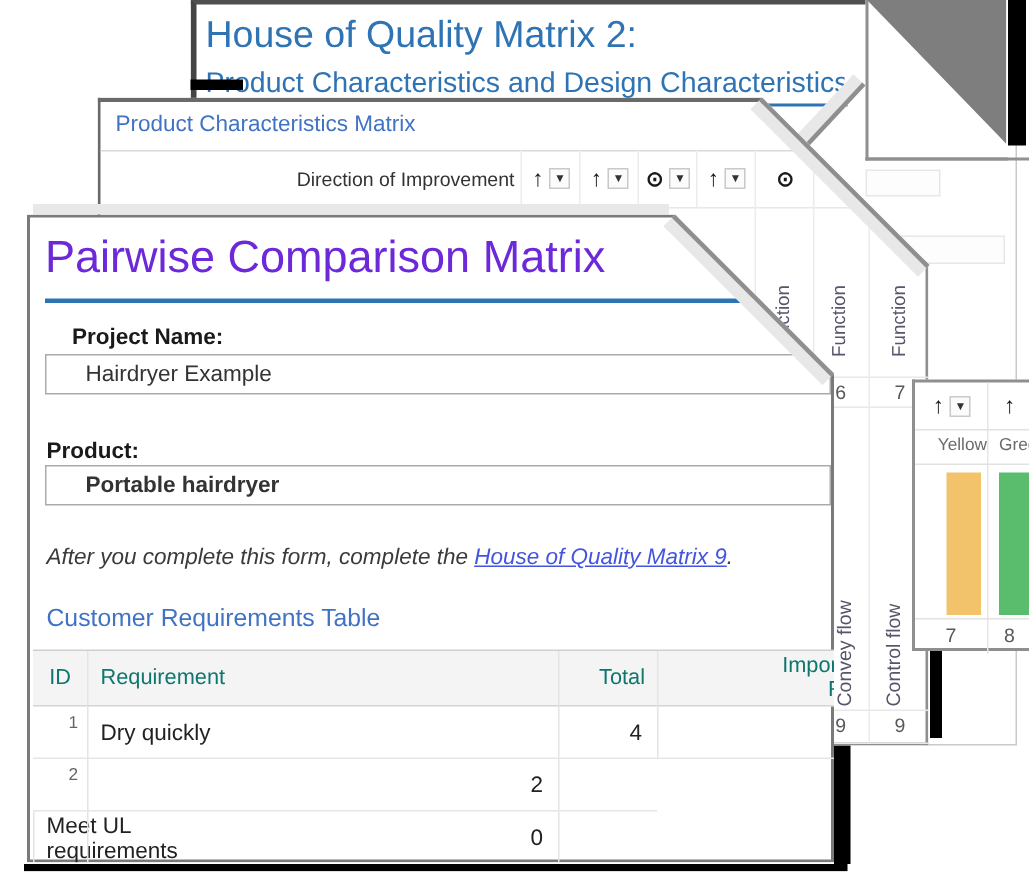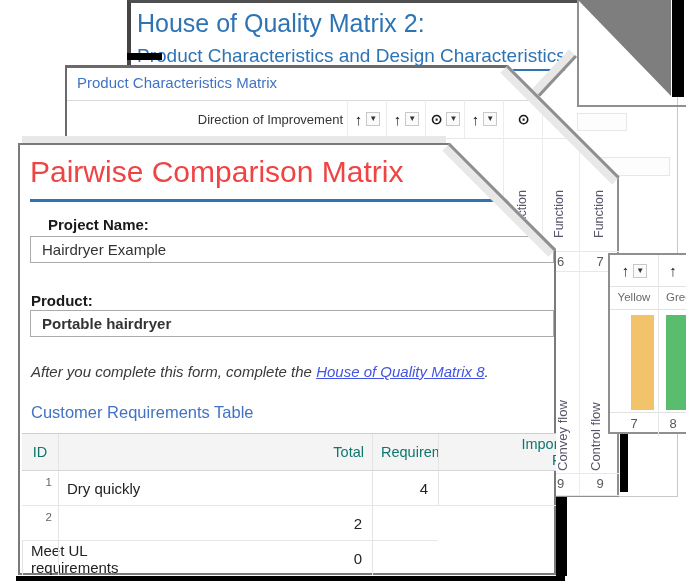--- a/index.html
+++ b/index.html
@@ -18,21 +18,21 @@
   .dircell { position:absolute; top:32px; width:39px; height:38px;
              display:flex; align-items:center; justify-content:center; gap:4px; }
   .uparrow { font-size:15px; font-weight:bold; color:#1A1A1A; line-height:1; }
   .targeticon { font-size:14px; font-weight:bold; color:#1A1A1A; line-height:1; }
   .caretbox { width:14px; height:14px; box-sizing:border-box; border:1px solid #C9C9C9;
               background:#FBFBFB; display:flex; align-items:center; justify-content:center; }
   .caretbox span { font-size:8px; color:#333; line-height:1; }
   .fieldlabel { position:absolute; font-size:15px; font-weight:bold; color:#1A1A1A; }
   .textinput { position:absolute; box-sizing:border-box; height:27px; width:524px;
                border:1px solid #ABABAB; background:#fff; font-family:"Liberation Sans",sans-serif;
-               font-size:15px; color:#333; padding:0 0 0 11px; }
+               font-size:15px; color:#333; padding:0 0 0 26px; }
   .num { position:absolute; font-size:13px; color:#595959; }
   
   .cr-table { position:absolute; left:2px; top:288px; display:grid;
               grid-template-columns:36px 314px 66px 164px;
               grid-template-rows:37px 35px 35px 35px;
               border-top:1px solid #CFCFCF; border-bottom:1px solid #CFCFCF; }
   .cr-table > div { box-sizing:border-box; }
   .th { background:#F4F4F4; border-bottom:1px solid #D5D5D5; font-size:14.5px; color:#0f766e;
         display:flex; align-items:center; }
   .td { border-bottom:1px solid #E6E6E6; display:flex; align-items:center; font-size:15px; color:#222; }
@@ -150,63 +150,63 @@
     <div class="dircell" style="left:1px; top:0; width:47px; height:31px;">
       <span class="uparrow">↑</span>
       <span class="caretbox">
           <span>▼</span>
         </span>
     </div>
     <div class="dircell" style="left:48px; top:0; width:30px; height:31px;">
       <span class="uparrow">↑</span>
     </div>
 
-    <div class="abs" style="left:0; top:36px; width:48px; text-align:center; font-size:11.5px; color:#6A6A6A;">Yellow</div>
+    <div class="abs" style="left:0; top:36px; width:48px; text-align:right; font-size:11.5px; color:#6A6A6A;">Yellow</div>
     <div class="abs" style="left:56px; top:36px; width:40px; font-size:11.5px; color:#6A6A6A; overflow:hidden; white-space:nowrap;">Green</div>
 
     <div class="bar" style="left:21px; top:60px; height:95px; background:#F2C36B;"></div>
     <div class="bar" style="left:56px; top:60px; height:95px; background:#5ABD6E;"></div>
 
     <div class="num" style="left:0; top:161px; width:48px; text-align:center;">7</div>
     <div class="num" style="left:48px; top:161px; width:30px; text-align:center;">8</div>
   </div>
 
   <div class="abs" style="left:22px; top:136px; width:424px; height:7px; background:#E8E8E8;"></div>
 
   <div class="shadow" style="left:16px; top:576px; width:549px; height:5px;"></div>
 
   <div class="page" style="left:18px; top:143px; width:538px; height:432px; border:2px solid #7A7A7A;
               clip-path:polygon(0 0, 432px 0, 538px 106px, 538px 432px, 0 432px);">
 
-    <div class="abs" style="left:10px; top:10px; font-size:30px; color:#ef4444; white-space:nowrap;">Pairwise Comparison Matrix</div>
+    <div class="abs" style="left:10px; top:10px; font-size:30px; color:#6d28d9; white-space:nowrap;">Pairwise Comparison Matrix</div>
     <div class="abs" style="left:10px; top:54px; width:516px; height:3px; background:#2E74B5;"></div>
 
     <div class="fieldlabel" style="left:11px; top:71px;margin-left:17px;">Project Name:</div>
     <input class="textinput" style="left: 10px; top: 91px;" value="Hairdryer Example">
 
     <div class="fieldlabel" style="left:11px; top:147px;text-align:right;">Product:</div>
     <input class="textinput" style="left: 10px; top: 165px; font-weight: bold;" value="Portable hairdryer">
 
     <div class="abs" style="left:11px; top:218px; font-size:15px; font-style:italic; color:#3A3A3A; white-space:nowrap;">
-      <span>After you complete this form, complete the </span><a href="#" style="color:#4355E0; text-decoration:underline;">House of Quality Matrix 8</a><span>.</span>
+      <span>After you complete this form, complete the </span><a href="#" style="color:#4355E0; text-decoration:underline;">House of Quality Matrix 9</a><span>.</span>
     </div>
 
     <div class="abs" style="left:11px; top:258px; font-size:16.5px; color:#4173C5;">Customer Requirements Table</div>
 
     <div class="cr-table">
 
       <div class="th" style="justify-content:center;">
         <span>ID</span>
       </div>
+      <div class="th vsep" style="padding-left:8px;">
+        <span>Requirement</span>
+      </div>
       <div class="th vsep" style="justify-content:flex-end; padding-right:8px;">
         <span>Total</span>
       </div>
-      <div class="th vsep" style="padding-left:8px;">
-        <span>Requirement</span>
-      </div>
       <div class="th vsep" style="justify-content:flex-end;">
         <span style="display:block; width:106px; text-align:right; line-height:16px; margin-right:8px;">Importance Rating</span>
       </div>
 
       <div class="td idcell">
           <span>1</span>
         </div>
       <div class="td vsep" style="padding-left:8px;">
           <span>Dry quickly</span>
         </div>

